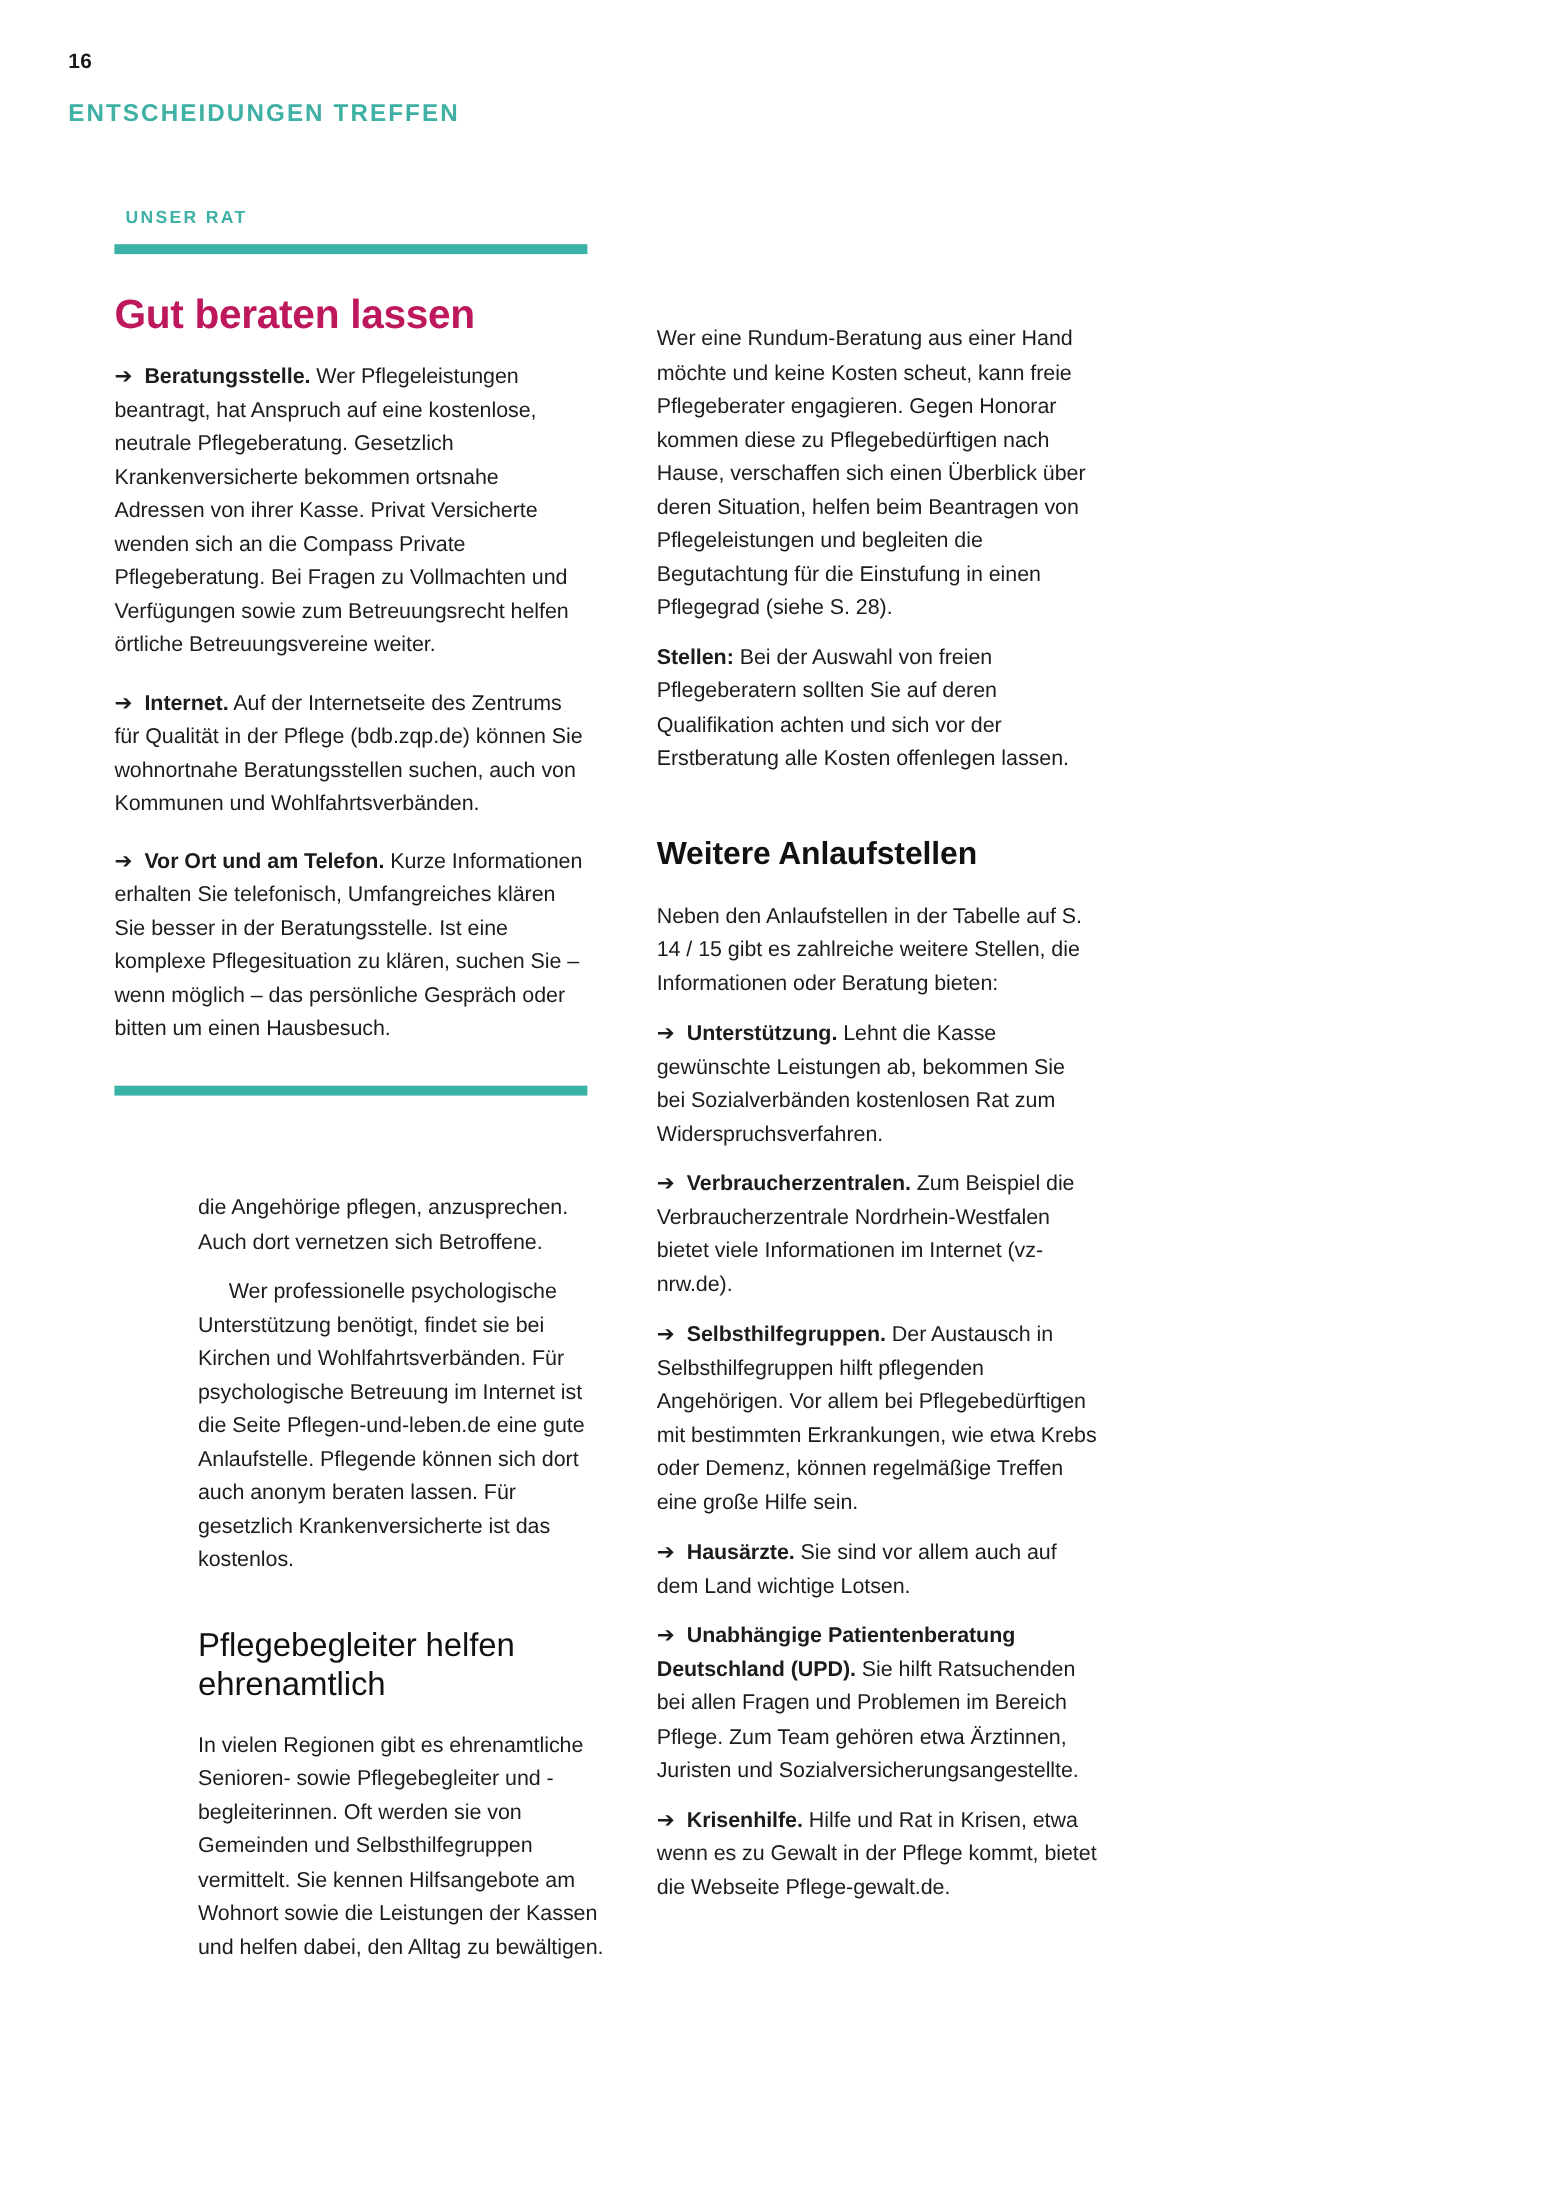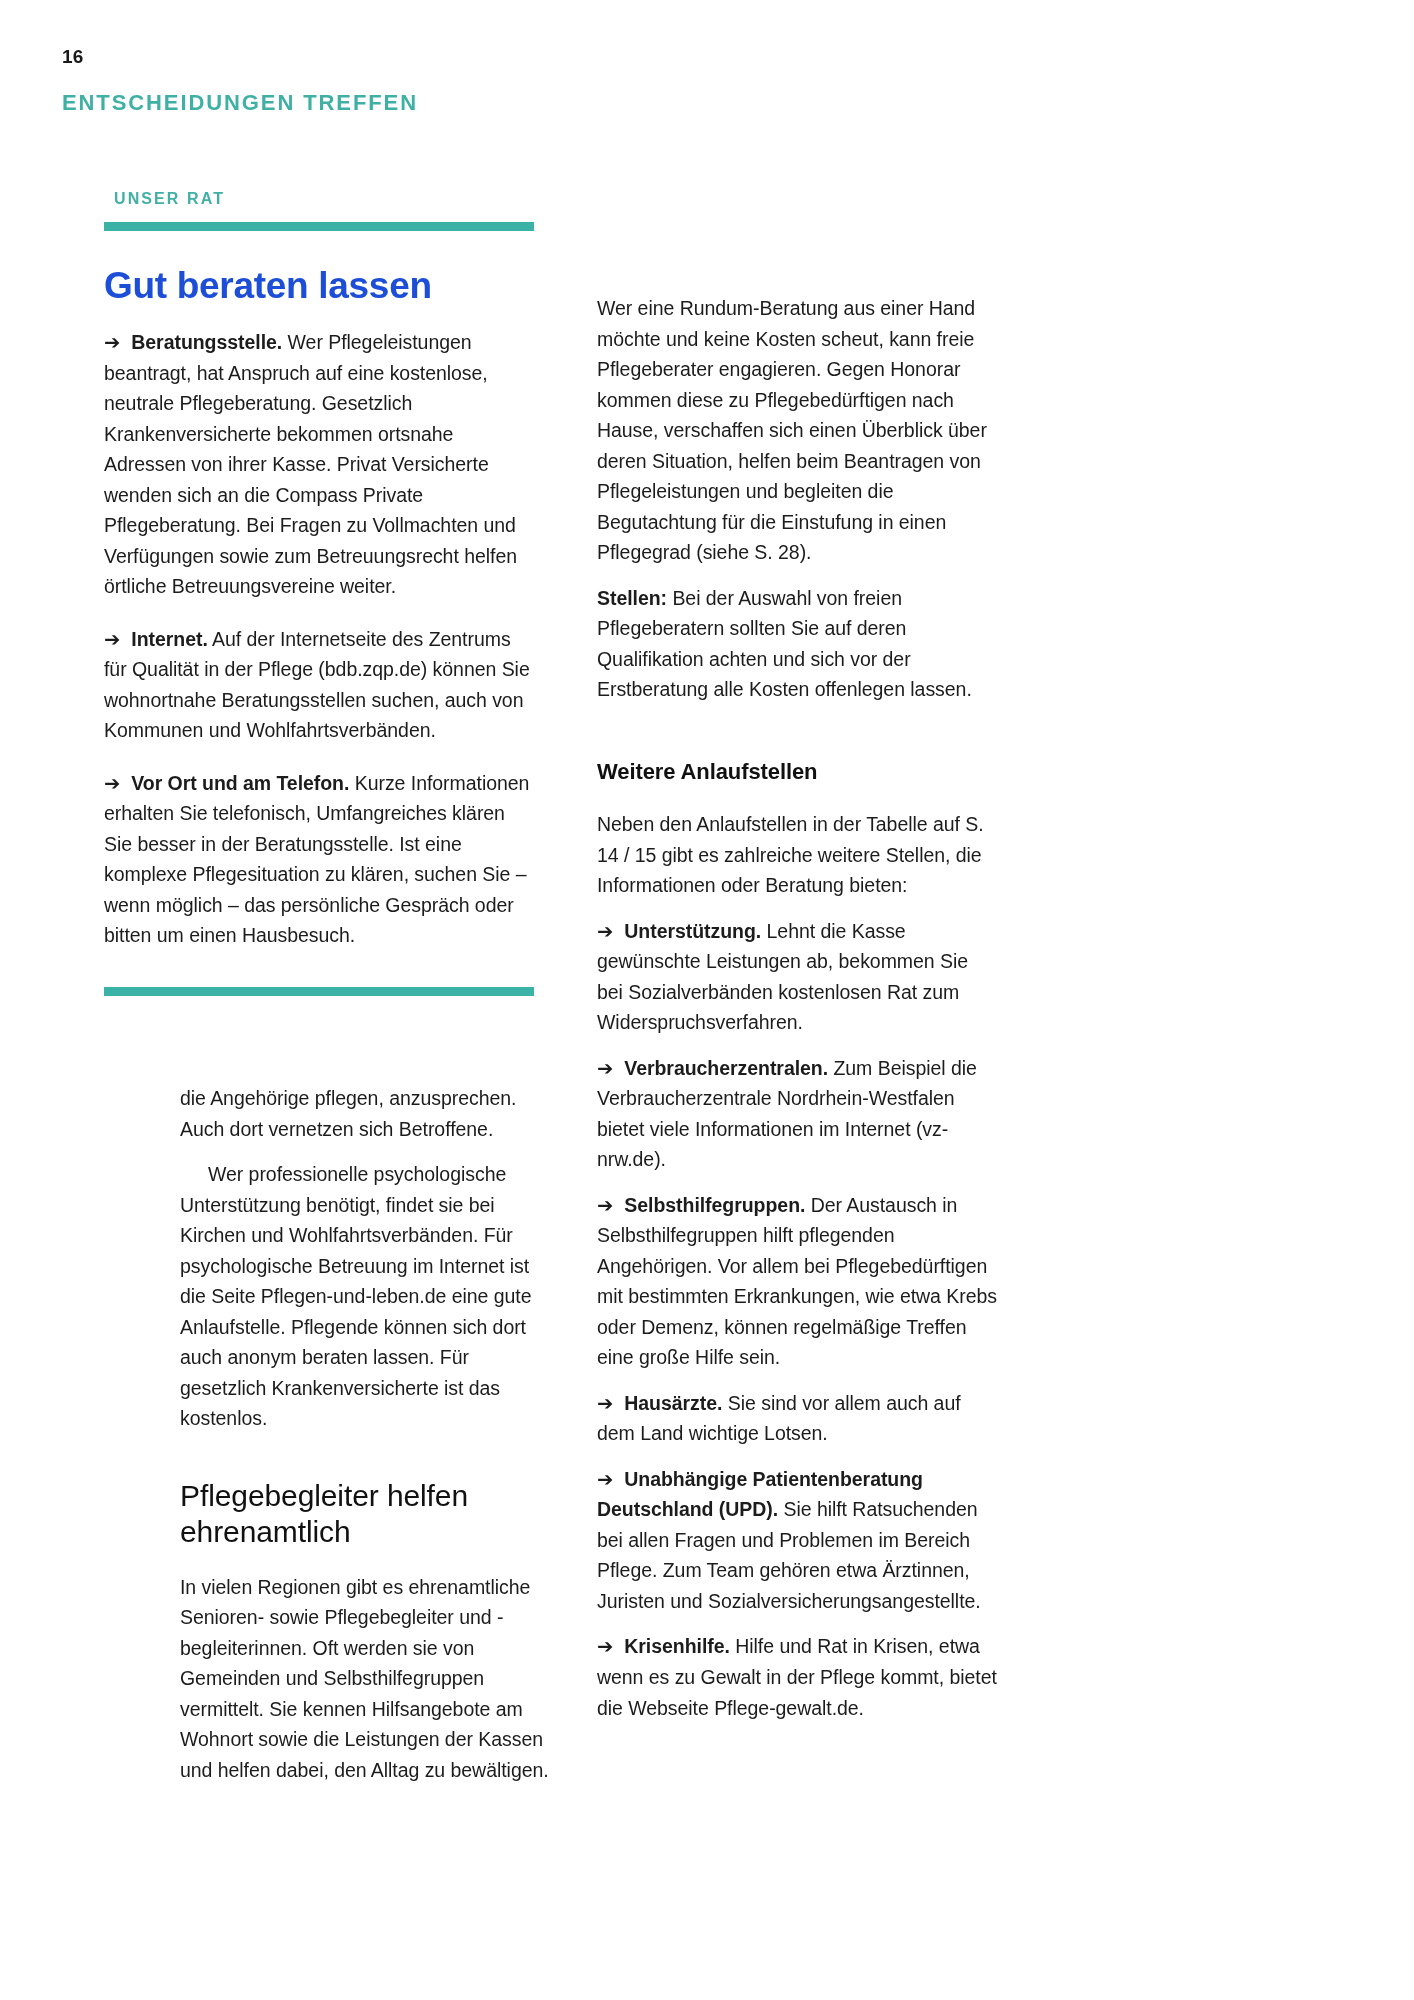--- a/index.html
+++ b/index.html
@@ -80,32 +80,32 @@
     margin: 36px 0 0 0;
   }
 
   
   h1.headline {
     font-size: 37px;
     font-weight: 700;
     line-height: 1.14;
     letter-spacing: -0.3px;
     margin: 0 0 20px 0;
-    color: #1d4ed8;
+    color: #be185d;
   }
   h2.subhead {
     font-size: 30px;
     font-weight: 400;
     line-height: 1.2;
     letter-spacing: -0.1px;
     margin: 0 0 22px 0;
     color: #111111;
   }
   h2.subhead-right {
-    font-size: 22px;
+    font-size: 29px;
     font-weight: 700;
     line-height: 1.2;
     letter-spacing: -0.1px;
     margin: 0 0 24px 0;
     color: #111111;
   }
 
   
   p.body {
     font-size: 19.5px;

